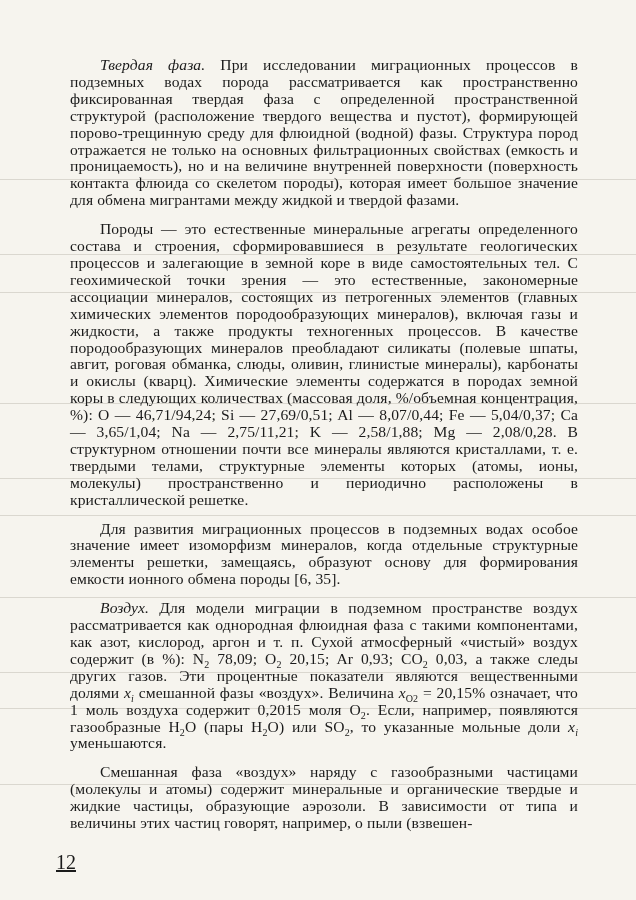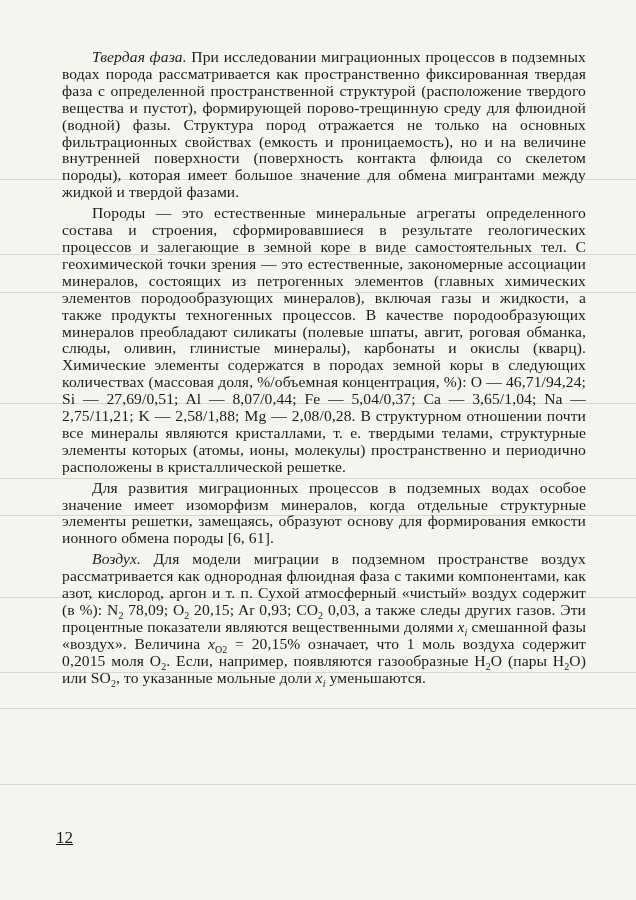--- a/index.html
+++ b/index.html
@@ -18,38 +18,38 @@
     width:636px;height:900px;
     background:var(--paper,#f6f4ee);
     overflow:hidden;
   }
   .text-block{
     position:absolute;
     left:58px;top:45px;width:532px;
     color:var(--ink,#1b1b1b);
   }
   .text-block p{
-    margin:4px;
+    margin:12px;
     font-size:15.6px;
     line-height:16.9px;
     text-indent:30px;
     text-align:justify;
     letter-spacing:0.1px;
   }
   .text-block p em{
     font-style:italic;
   }
   .text-block p sub{
     font-size:10px;
     line-height:0;
   }
   .page-number{
     position:absolute;
-    left:56px;top:828px;
-    font-size:17px;
+    left:56px;top:851px;
+    font-size:20px;
     color:var(--ink,#1b1b1b);
     text-decoration:underline;
   }
   .scan-line{
     position:absolute;
     left:0;width:636px;height:1px;
     background:var(--scan-line,#b8b4a8);
     opacity:0.45;
     pointer-events:none;
   }
@@ -66,19 +66,20 @@
   <div class="scan-line" style="top:478px"></div>
   <div class="scan-line" style="top:515px"></div>
   <div class="scan-line" style="top:597px"></div>
   <div class="scan-line" style="top:672px"></div>
   <div class="scan-line" style="top:708px"></div>
   <div class="scan-line" style="top:784px"></div>
 
   <div class="text-block">
     <p><em>Твердая фаза.</em> При исследовании миграционных процессов в подземных водах порода рассматривается как пространственно фиксированная твердая фаза с определенной пространственной структурой (расположение твердого вещества и пустот), формирующей порово-трещинную среду для флюидной (водной) фазы. Структура пород отражается не только на основных фильтрационных свойствах (емкость и проницаемость), но и на величине внутренней поверхности (поверхность контакта флюида со скелетом породы), которая имеет большое значение для обмена мигрантами между жидкой и твердой фазами.</p>
     <p>Породы — это естественные минеральные агрегаты определенного состава и строения, сформировавшиеся в результате геологических процессов и залегающие в земной коре в виде самостоятельных тел. С геохимической точки зрения — это естественные, закономерные ассоциации минералов, состоящих из петрогенных элементов (главных химических элементов породообразующих минералов), включая газы и жидкости, а также продукты техногенных процессов. В качестве породообразующих минералов преобладают силикаты (полевые шпаты, авгит, роговая обманка, слюды, оливин, глинистые минералы), карбонаты и окислы (кварц). Химические элементы содержатся в породах земной коры в следующих количествах (массовая доля, %/объемная концентрация, %): O — 46,71/94,24; Si — 27,69/0,51; Al — 8,07/0,44; Fe — 5,04/0,37; Ca — 3,65/1,04; Na — 2,75/11,21; K — 2,58/1,88; Mg — 2,08/0,28. В структурном отношении почти все минералы являются кристаллами, т. е. твердыми телами, структурные элементы которых (атомы, ионы, молекулы) пространственно и периодично расположены в кристаллической решетке.</p>
-    <p>Для развития миграционных процессов в подземных водах особое значение имеет изоморфизм минералов, когда отдельные структурные элементы решетки, замещаясь, образуют основу для формирования емкости ионного обмена породы [6, 61].</p>
+    <p>Для развития миграционных процессов в подземных водах особое значение имеет изоморфизм минералов, когда отдельные структурные элементы решетки, замещаясь, образуют основу для формирования емкости ионного обмена породы [6, 35].</p>
     <p><em>Воздух.</em> Для модели миграции в подземном пространстве воздух рассматривается как однородная флюидная фаза с такими компонентами, как азот, кислород, аргон и т. п. Сухой атмосферный «чистый» воздух содержит (в %): N<sub>2</sub> 78,09; O<sub>2</sub> 20,15; Ar 0,93; CO<sub>2</sub> 0,03, а также следы других газов. Эти процентные показатели являются вещественными долями <em>x<sub>i</sub></em> смешанной фазы «воздух». Величина <em>x</em><sub>O2</sub> = 20,15% означает, что 1 моль воздуха содержит 0,2015 моля O<sub>2</sub>. Если, например, появляются газообразные H<sub>2</sub>O (пары H<sub>2</sub>O) или SO<sub>2</sub>, то указанные мольные доли <em>x<sub>i</sub></em> уменьшаются.</p>
+    <p>Смешанная фаза «воздух» наряду с газообразными частицами (молекулы и атомы) содержит минеральные и органические твердые и жидкие частицы, образующие аэрозоли. В зависимости от типа и величины этих частиц говорят, например, о пыли (взвешен-</p>
   </div>
 
   <div class="page-number">12</div>
 
 </div>
 
 </body></html>

